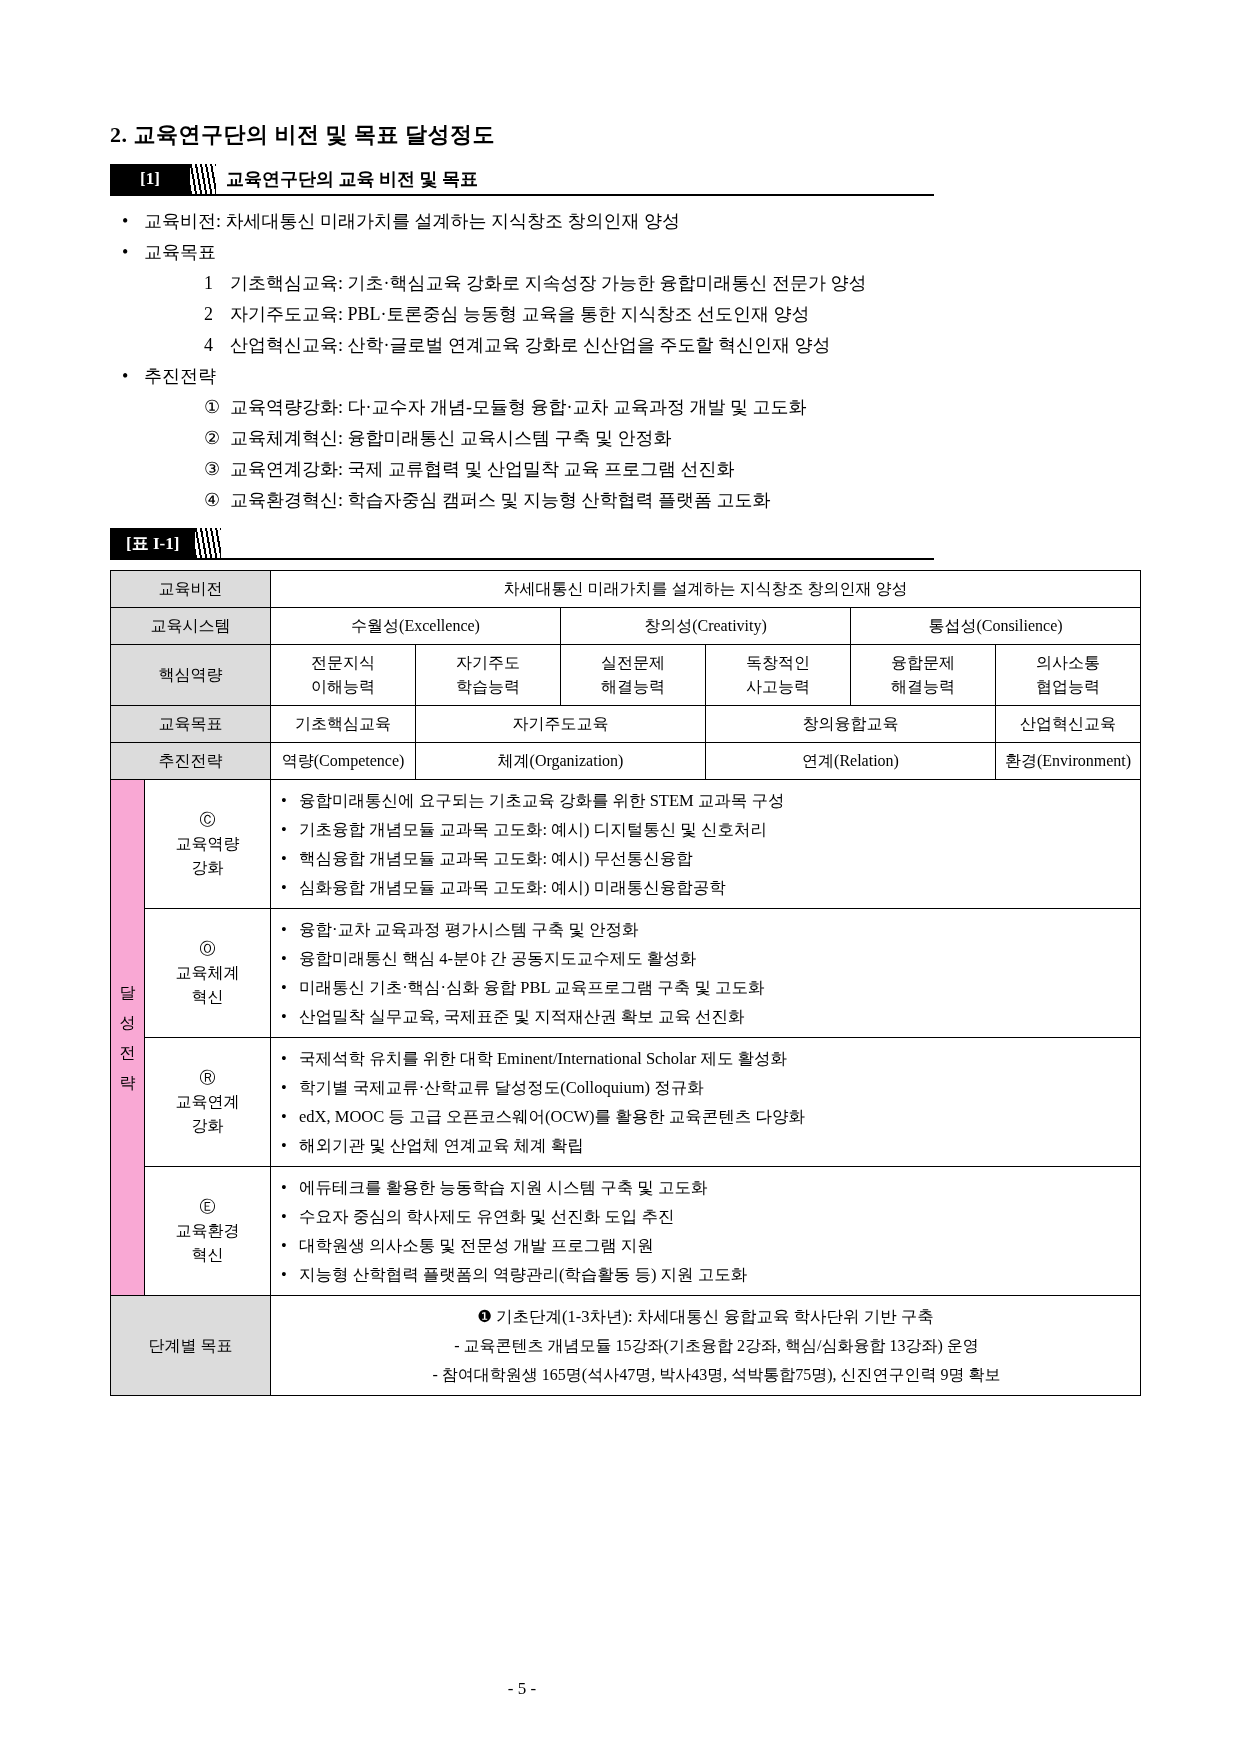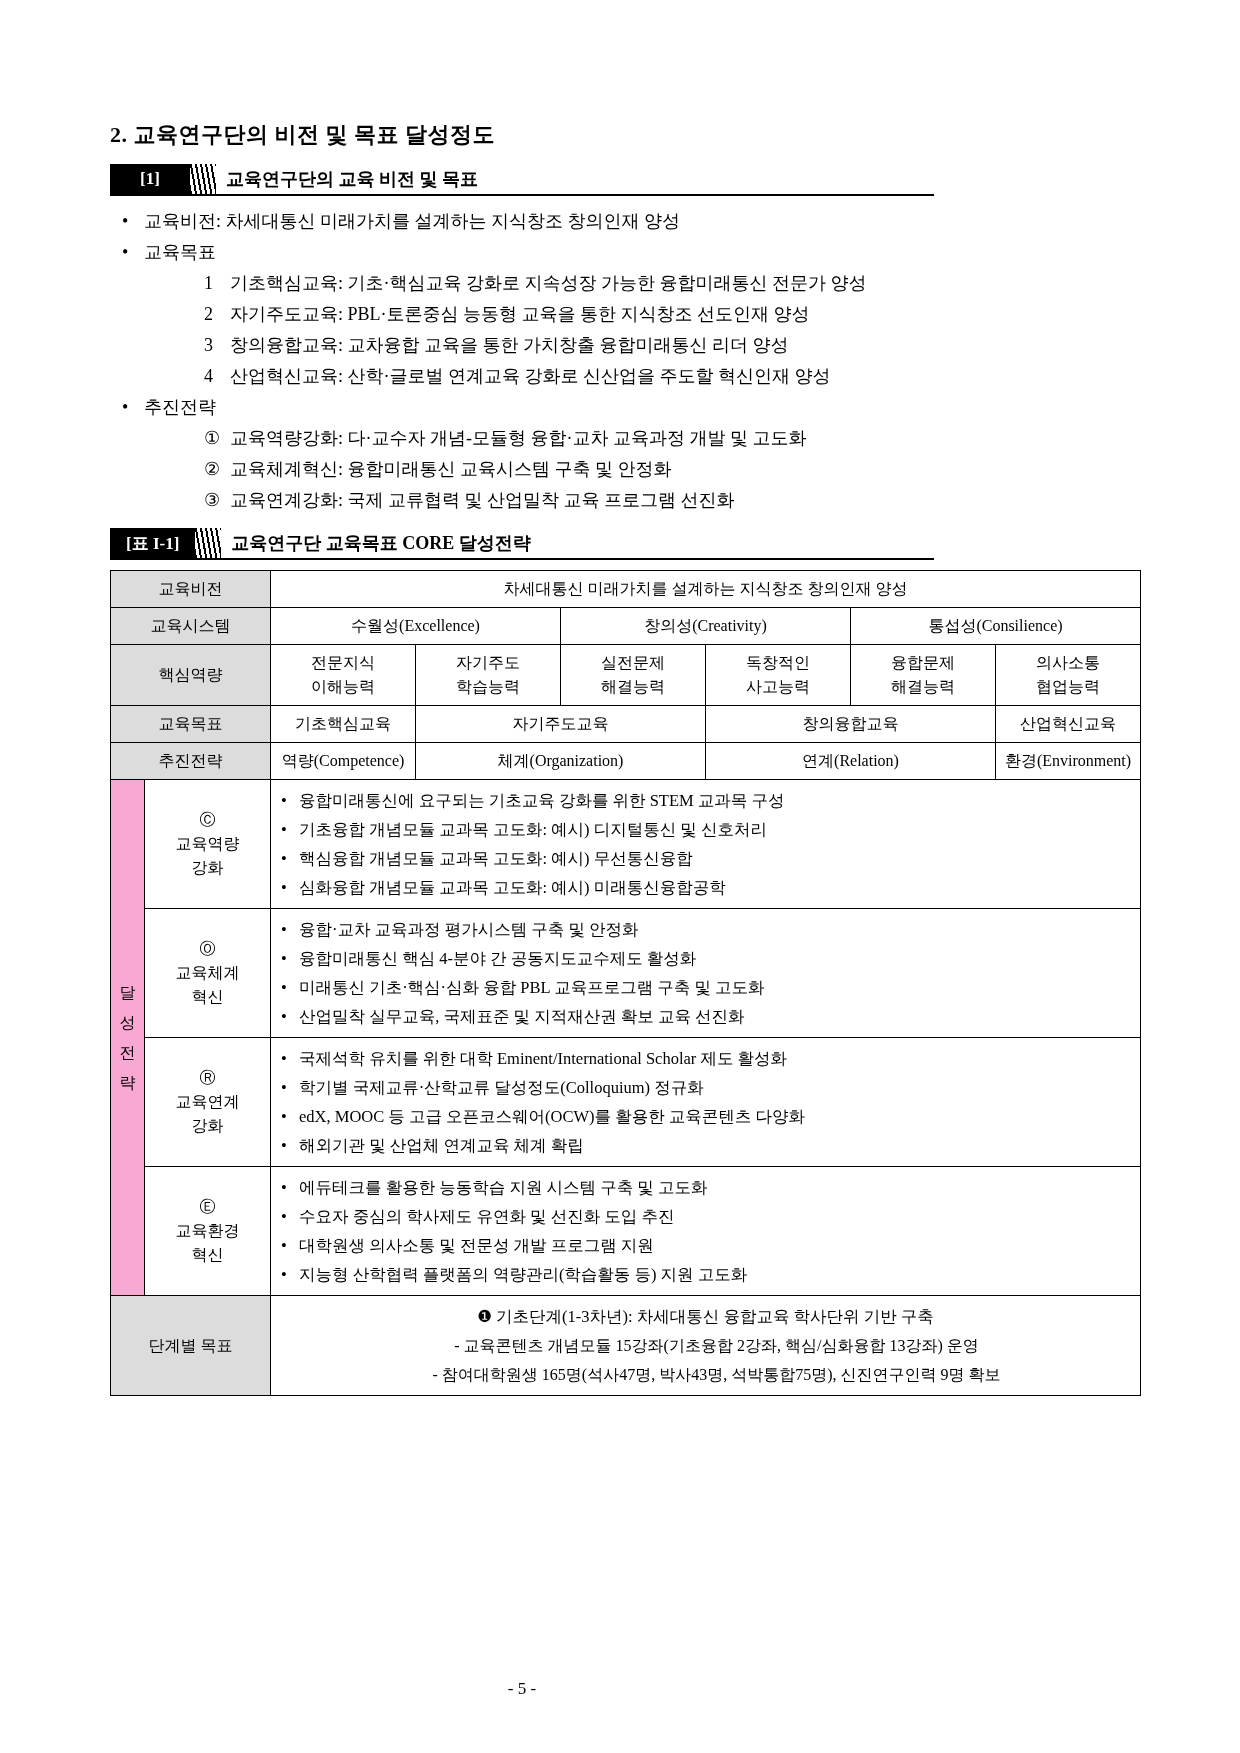--- a/index.html
+++ b/index.html
@@ -158,44 +158,43 @@
     </li>
     <li>
       <span>교육목표</span>
       <div class="sub">
         <span class="num">1</span><span>기초핵심교육: 기초·핵심교육 강화로 지속성장 가능한 융합미래통신 전문가 양성</span>
       </div>
       <div class="sub">
         <span class="num">2</span><span>자기주도교육: PBL·토론중심 능동형 교육을 통한 지식창조 선도인재 양성</span>
       </div>
       <div class="sub">
-        <span class="num">3</span><span>창의융합교육: 교차융합 교육을 통한 가치창출 융합미래통신 리더 양성</span>
-      </div>
-      <div class="sub">
         <span class="num">4</span><span>산업혁신교육: 산학·글로벌 연계교육 강화로 신산업을 주도할 혁신인재 양성</span>
       </div>
     </li>
     <li>
       <span>추진전략</span>
       <div class="sub">
         <span class="num">①</span><span>교육역량강화: 다·교수자 개념-모듈형 융합·교차 교육과정 개발 및 고도화</span>
       </div>
       <div class="sub">
         <span class="num">②</span><span>교육체계혁신: 융합미래통신 교육시스템 구축 및 안정화</span>
       </div>
       <div class="sub">
         <span class="num">③</span><span>교육연계강화: 국제 교류협력 및 산업밀착 교육 프로그램 선진화</span>
       </div>
+      <div class="sub">
+        <span class="num">④</span><span>교육환경혁신: 학습자중심 캠퍼스 및 지능형 산학협력 플랫폼 고도화</span>
+      </div>
     </li>
   </ul>
 
   <div class="tag-head" style="margin-top:12px">
     <div class="tag-box">[표 I-1]</div>
     <div class="tag-slant"></div>
-    <div class="tag-label">교육연구단 교육목표 CORE 달성전략</div>
   </div>
 
   <table class="core">
     <colgroup>
       <col style="width:34px">
       <col style="width:126px">
       <col style="width:145px">
       <col style="width:145px">
       <col style="width:145px">
       <col style="width:145px">

